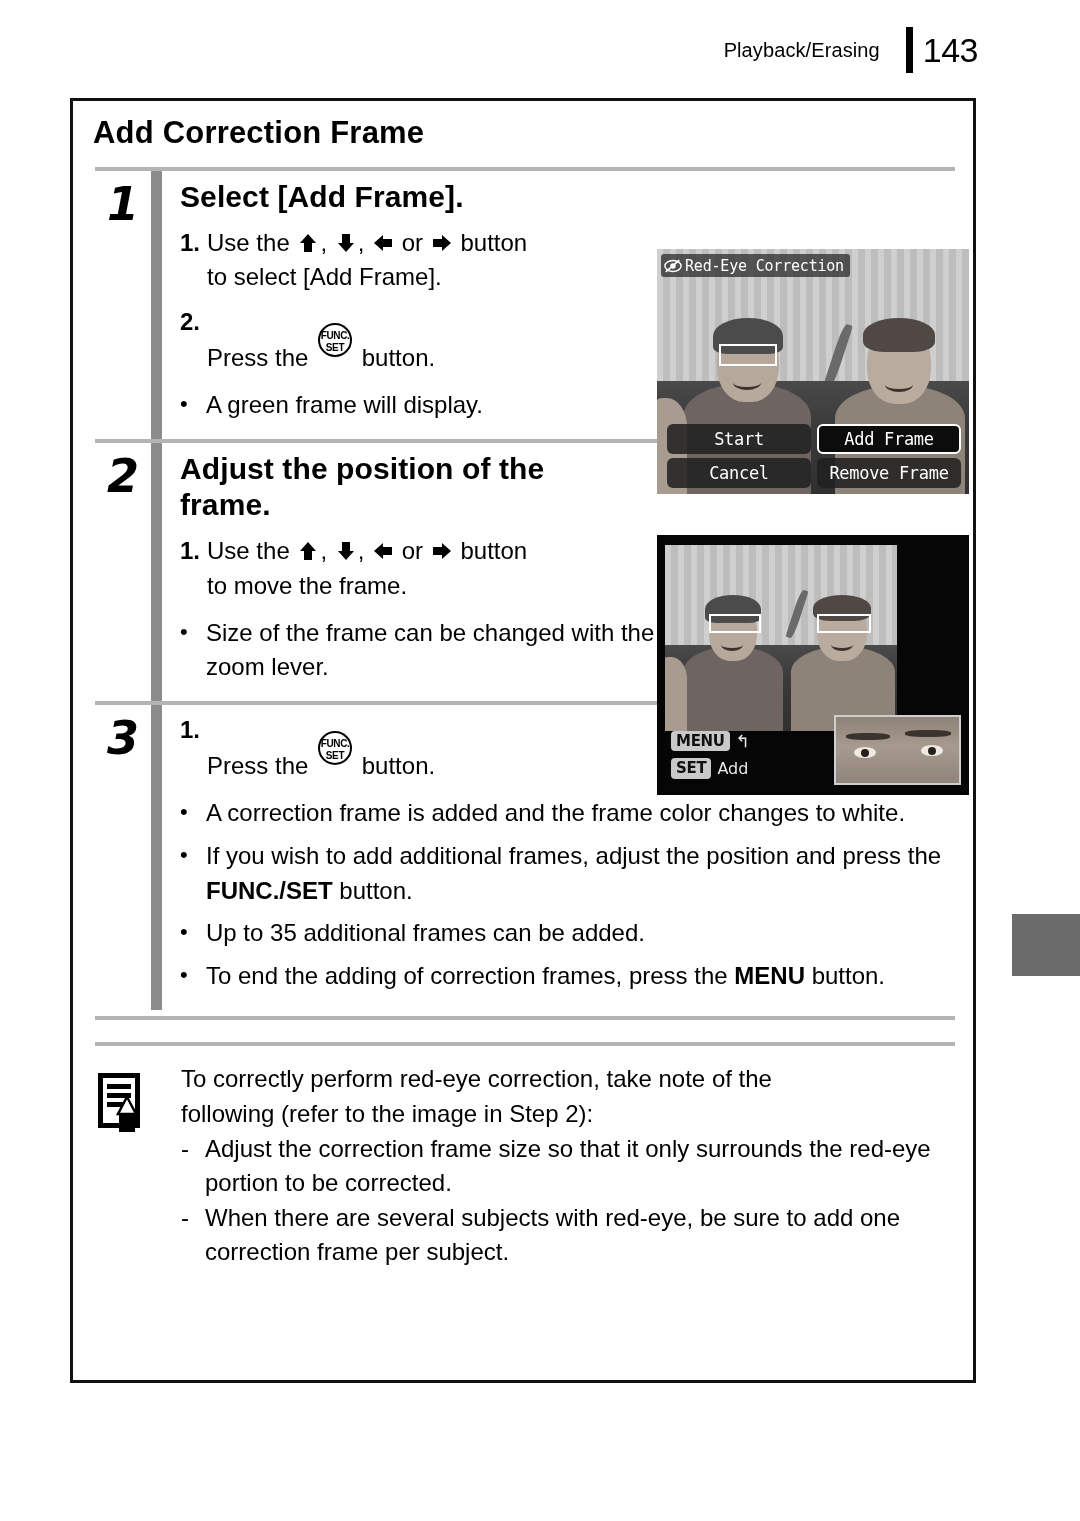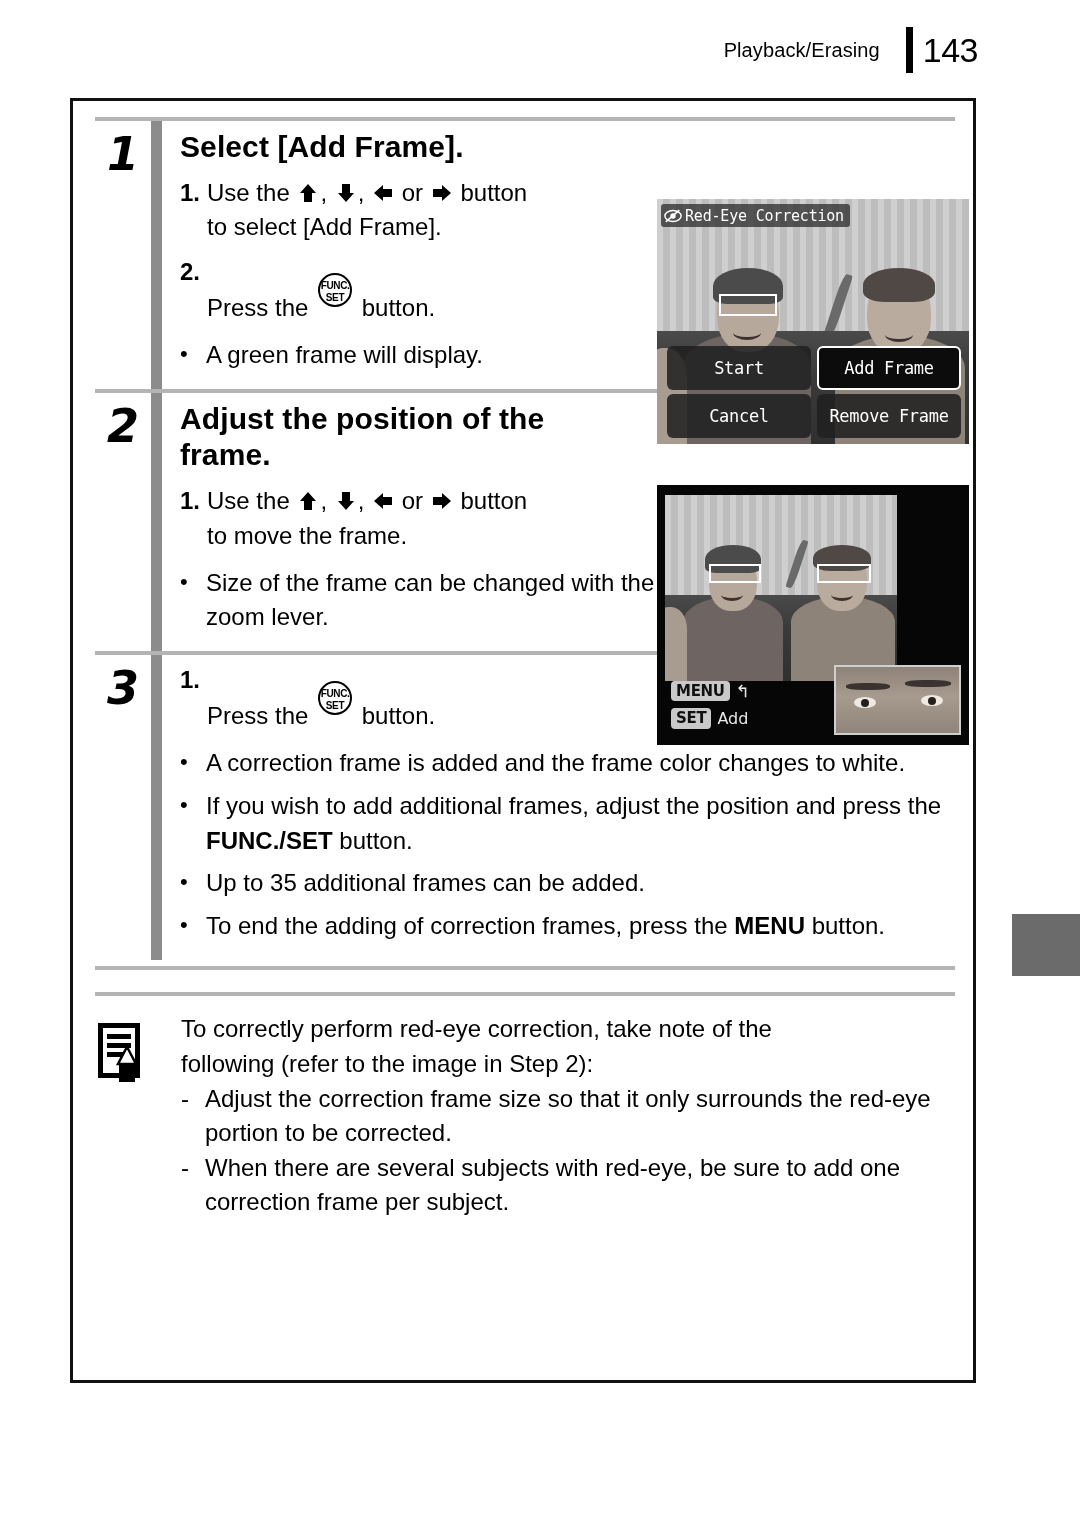--- a/index.html
+++ b/index.html
@@ -250,21 +250,21 @@
   }
 
   .menu-grid {
     position: absolute;
     left: 10px; right: 8px; bottom: 6px;
     display: grid;
     grid-template-columns: 1fr 1fr;
     gap: 4px 6px;
   }
   .menu-btn {
-    height: 44px;
+    height: 30px;
     background: rgba(32,32,32,.86);
     border-radius: 6px;
     color: #ffffff;
     font-family: "DejaVu Sans Mono", monospace;
     font-size: 17px;
     display: flex;
     align-items: center;
     justify-content: center;
     letter-spacing: -0.3px;
     border: 2px solid transparent;
@@ -400,20 +400,21 @@
 <body>
 
 <div class="page-header">
   <span class="header-section">Playback/Erasing</span>
   <span class="header-rule"></span>
   <span class="header-pageno">143</span>
 </div>
 
 <div class="page-box">
 
+  <div class="section-title">Add Correction Frame</div>
 
   <div class="steps">
 
     <div class="shot shot1">
       <div class="photo">
         <div class="plant" style="left:176px; top:74px; width:10px; height:66px;"></div>
         <div class="couch"></div>
 
         <div class="person" style="left:20px; width:140px; height:200px;">
           <div class="torso" style="left:6px; width:128px; height:110px; background:#6e6462;"></div>

